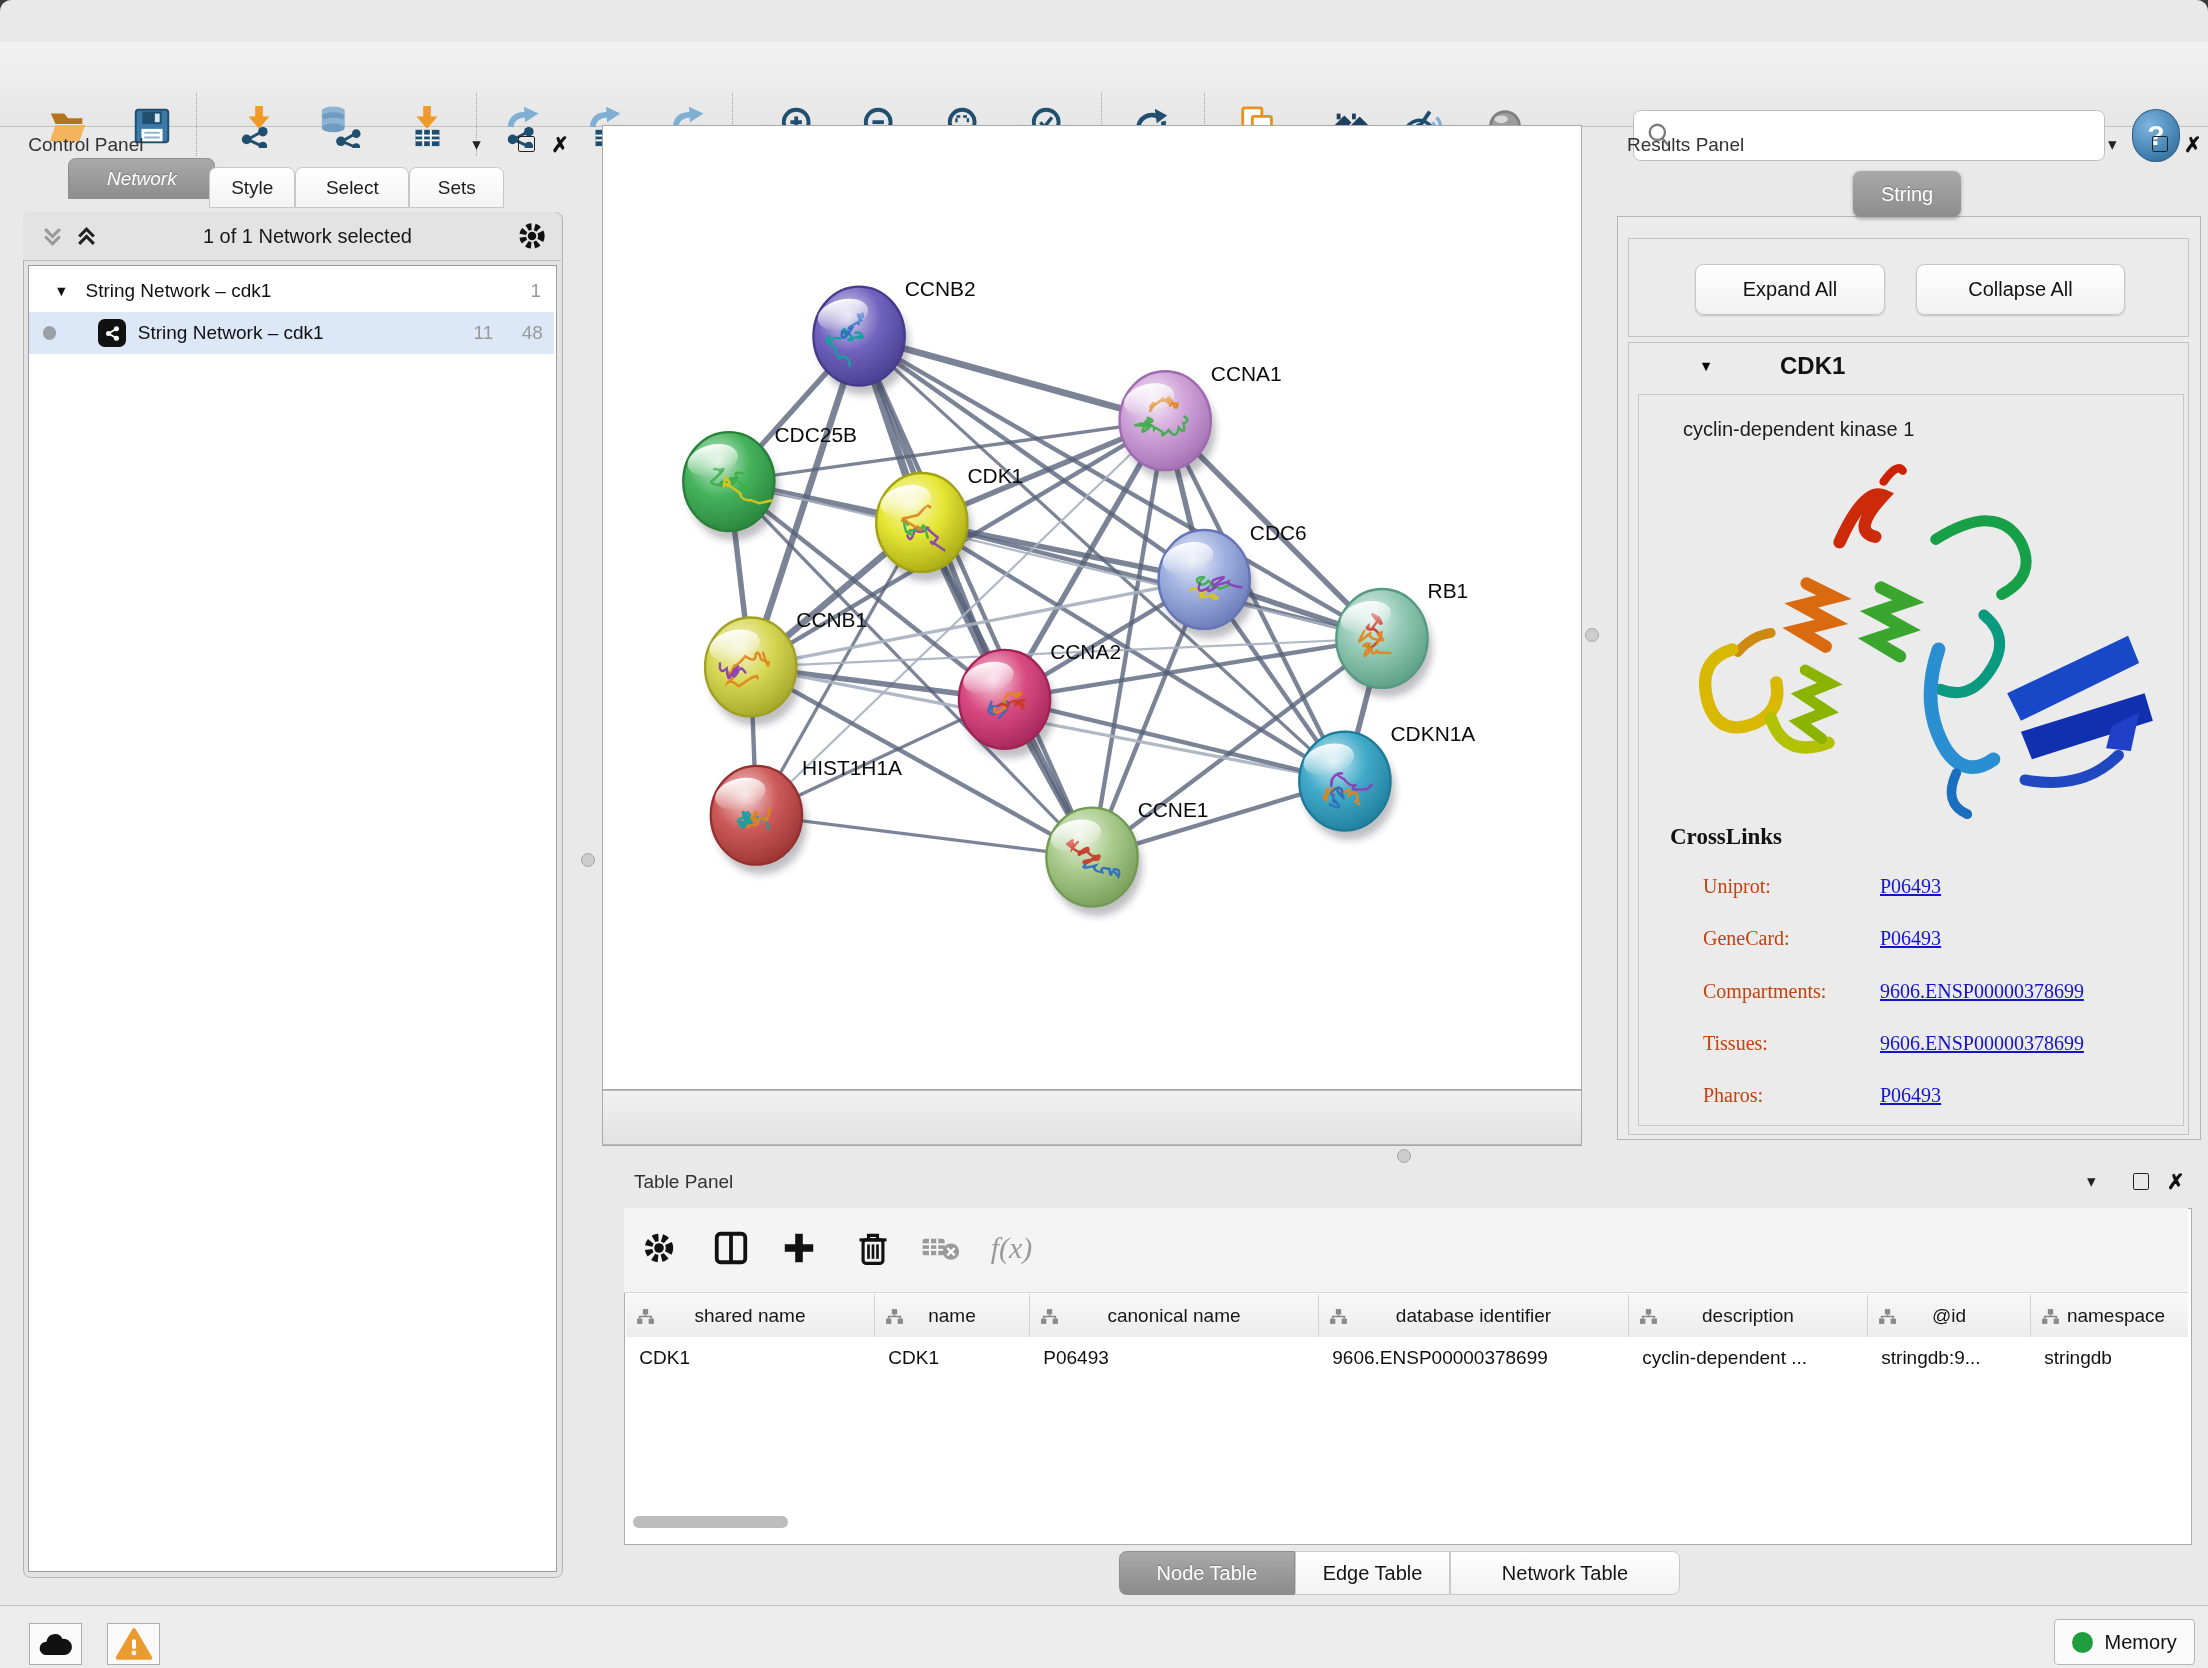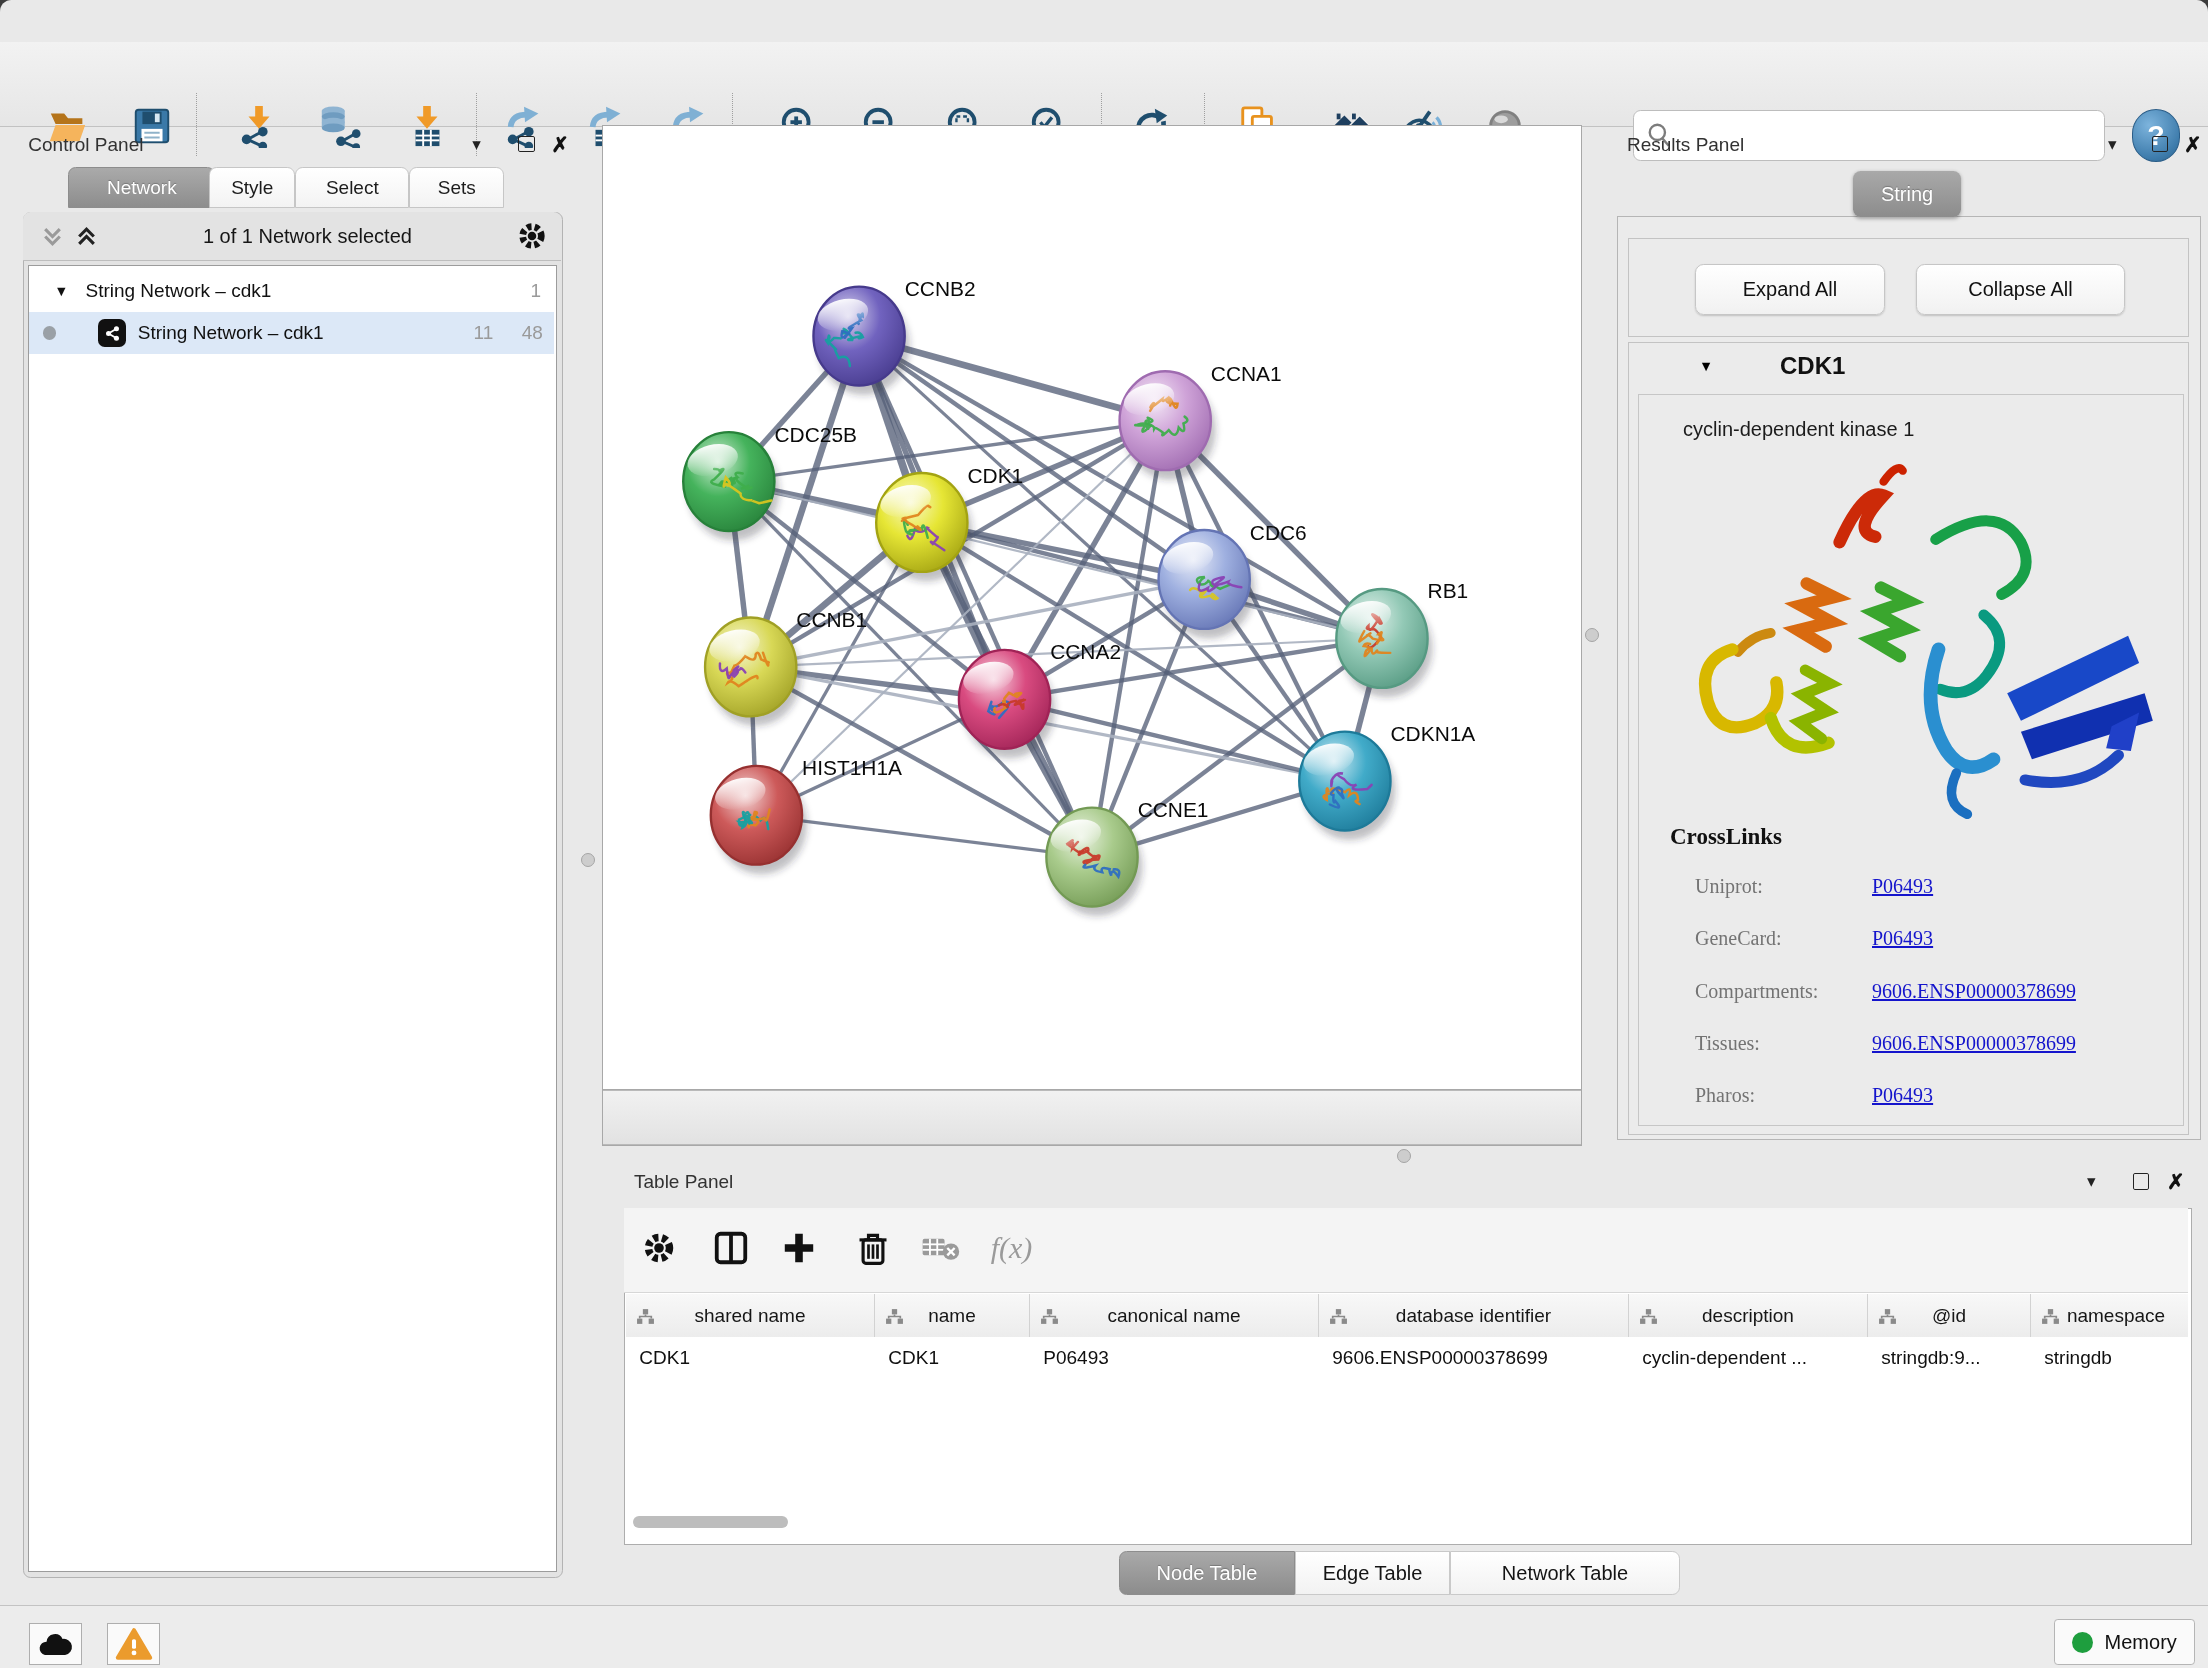--- a/index.html
+++ b/index.html
@@ -35,21 +35,21 @@
   .netstatus{left:603px;top:1090px;width:978px;height:53px;background:linear-gradient(#f1f1f1,#e2e2e2);border-top:1px solid #b9b9b9;border-bottom:1px solid #b9b9b9;box-shadow:0 0 0 1px #a8a8a8;}
   .splitdot{width:12.4px;height:12.4px;border-radius:50%;background:#cdcdcd;border:1px solid #a5a5a5;}
   
   .rsbox{left:1617px;top:216px;width:582px;height:922px;background:#ebebeb;border:1px solid #b5b5b5;}
   .rtab{left:1853px;top:171px;width:108px;height:46px;border-radius:7.6px;background:linear-gradient(#a9a9a9,#8c8c8c);color:#fff;font-size:20px;display:flex;align-items:center;justify-content:center;box-shadow:0 1.9px 3.8px rgba(0,0,0,.3);text-shadow:0 -1px 1px rgba(0,0,0,.25);}
   .rbtnbox{left:1628px;top:238px;width:559px;height:97px;border:1px solid #c3c3c3;background:#ebebeb;}
   .rbtn{top:264px;height:49px;background:linear-gradient(#ffffff,#f1f1f1);border:1px solid #c6c6c6;border-radius:8.6px;font-size:20px;color:#111;display:flex;align-items:center;justify-content:center;box-shadow:0 1px 1.9px rgba(0,0,0,.18);}
   .cdkbox{left:1628px;top:342px;width:559px;height:791px;border:1px solid #c3c3c3;background:#ebebeb;}
   .cdkinner{left:1638px;top:394px;width:544px;height:730px;border:1px solid #c6c6c6;background:#ebebeb;}
   .serif{font-family:"Liberation Serif","DejaVu Serif",serif;}
-  .cllabel{display:inline-block;width:177px;font-size:20px;color:#737373;}
+  .cllabel{display:inline-block;width:177px;font-size:20px;color:#c2410c;margin-left:8px;}
   .cllink{font-size:20px;color:#1414cc;text-decoration:underline;}
   .clrow{position:absolute;left:1695px;height:28.5px;}
   
   .tpbox{left:624px;top:1208px;width:1566px;height:335px;background:#fff;border:1px solid #adadad;}
   .tptool{left:624px;top:1208px;width:1564px;height:84px;background:#f4f4f4;border-bottom:1px solid #d7d7d7;}
   .tpbtn{top:1221px;width:53px;height:53px;display:flex;align-items:center;justify-content:center;}
   .thead{left:626px;top:1294px;height:44px;display:flex;overflow:hidden;width:1562px;background:linear-gradient(#f8f8f8,#ececec);border-bottom:1px solid #c6c6c6;}
   .th{box-sizing:border-box;border-right:1px solid #d2d2d2;display:flex;align-items:center;justify-content:center;gap:9.5px;font-size:19px;color:#161616;position:relative;flex:0 0 auto;}
   .th svg{position:absolute;left:9.5px;}
   .trowdata{left:626px;top:1337px;height:42px;display:flex;width:1562px;overflow:hidden;background:#fff;}
@@ -250,21 +250,21 @@
         <span>?</span>
       </div>
   </div>
 
   <div class="abs" style="left:13.3px;top:126px;width:561px;height:1480px;">
     <span class="abs phead-title" style="left:15px;top:7.6px;">Control Panel</span>
     <span class="abs picon" style="left:459px;top:7.6px;">▾</span>
     <span class="abs sqicon" style="left:505px;top:9.5px;"></span>
     <span class="abs xicon" style="left:538px;top:7.6px;">✗</span>
 
-    <div class="abs tab active" style="left:55px;top:41px;width:147px;border-radius:7.6px 7.6px 0 0;">
+    <div class="abs tab active" style="left:55px;top:32px;width:147px;border-radius:7.6px 7.6px 0 0;font-style:italic;">
         <span>Network</span>
       </div>
     <div class="abs tab" style="left:196px;top:41px;width:86px;border-radius:7.6px 7.6px 0 0;">
         <span>Style</span>
       </div>
     <div class="abs tab" style="left:282px;top:41px;width:114px;border-radius:7.6px 7.6px 0 0;">
         <span>Select</span>
       </div>
     <div class="abs tab" style="left:396px;top:41px;width:95px;border-radius:7.6px 7.6px 0 0;">
         <span>Sets</span>

